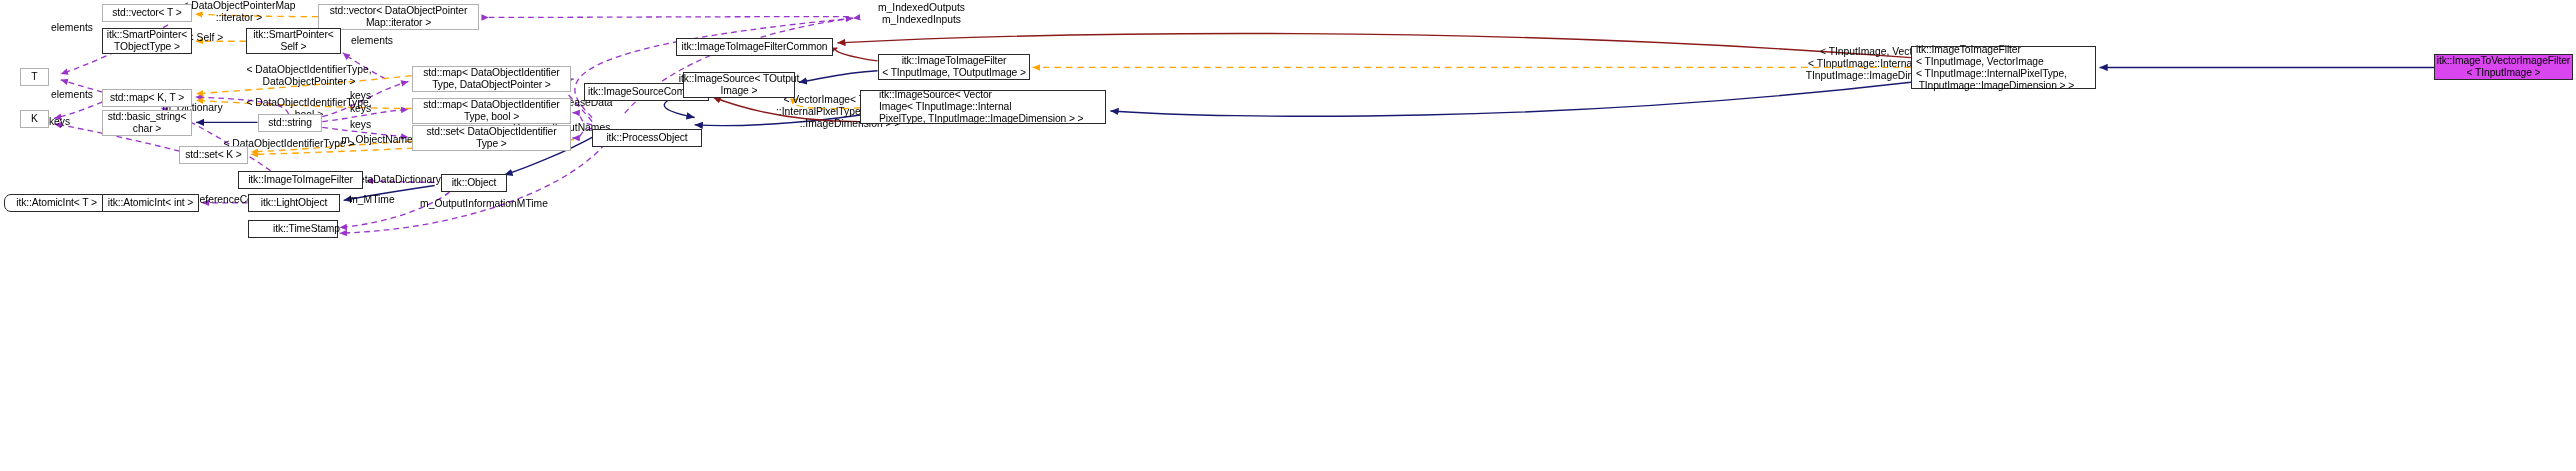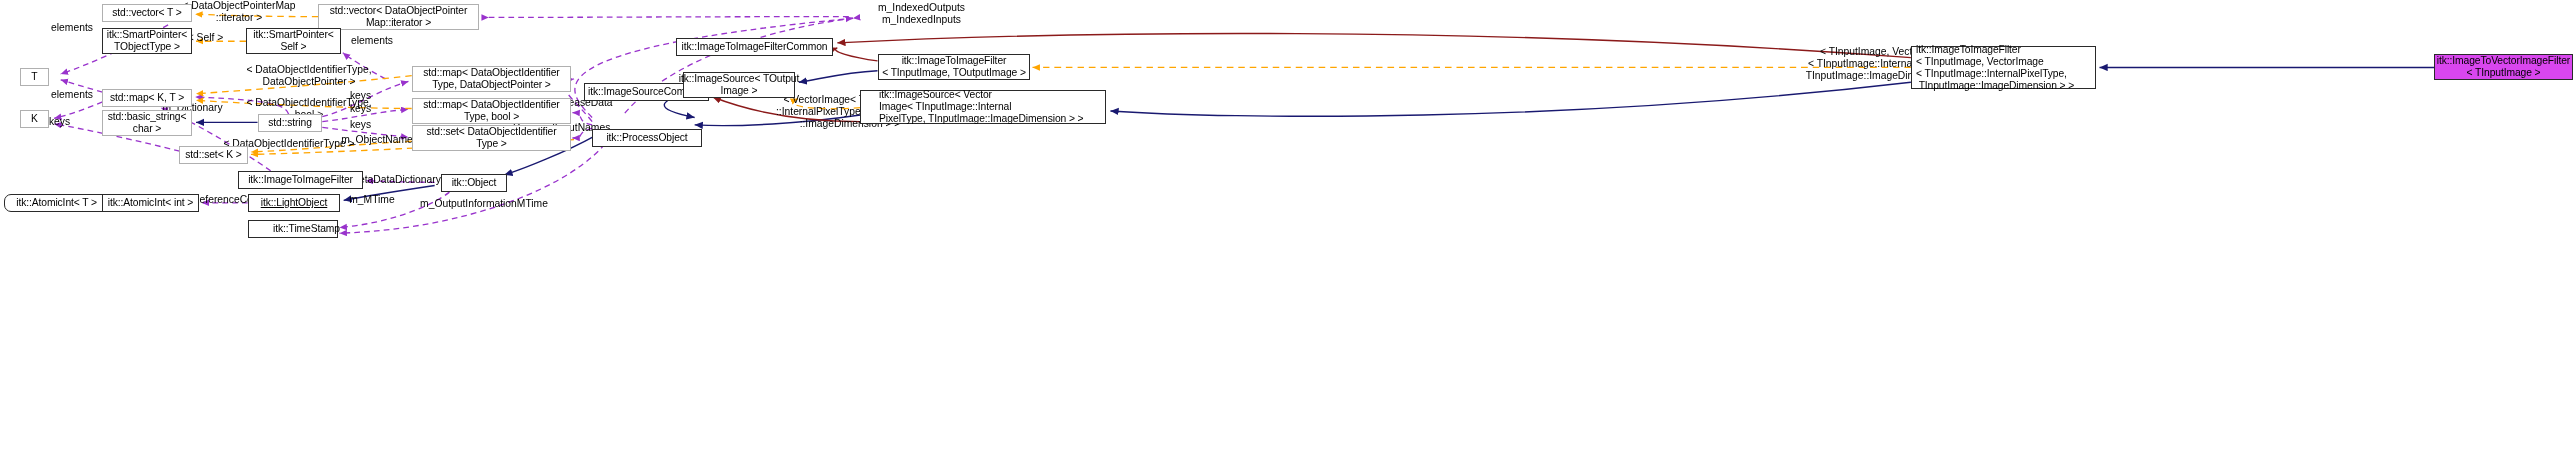--- a/index.html
+++ b/index.html
@@ -172,21 +172,21 @@
 
   <div class="node plain" style="left:412px;top:125px;width:159px;height:26px;">std::set&lt; DataObjectIdentifier
 Type &gt;</div>
 
   <div class="node solid" style="left:238px;top:171px;width:125px;height:18px;">itk::ImageToImageFilter</div>
 
   <div class="node solid" style="left:4.1px;top:194px;width:105px;height:18px;border-radius:7px;">itk::AtomicInt&lt; T &gt;</div>
 
   <div class="node solid" style="left:102px;top:194px;width:97px;height:18px;">itk::AtomicInt&lt; int &gt;</div>
 
-  <div class="node solid" style="left:248px;top:194px;width:92px;height:18px;text-decoration:underline;">itk::LightObject</div>
+  <div class="node solid" style="left:248px;top:194px;width:92px;height:18px;">itk::LightObject</div>
 
   <div class="node solid" style="left:248px;top:220px;width:90px;height:18px;padding-left:27px;">itk::TimeStamp</div>
 
   <div class="node solid" style="left:435px;top:174px;width:66px;height:18px;margin-left:6px;">itk::Object</div>
 
   <div class="node solid" style="left:592px;top:129px;width:110px;height:18px;">itk::ProcessObject</div>
 
   <div class="node solid" style="left:584px;top:83px;width:125px;height:18px;">itk::ImageSourceCommon</div>
 
   <div class="node solid" style="left:683px;top:72px;width:112px;height:26px;">itk::ImageSource&lt; TOutput

